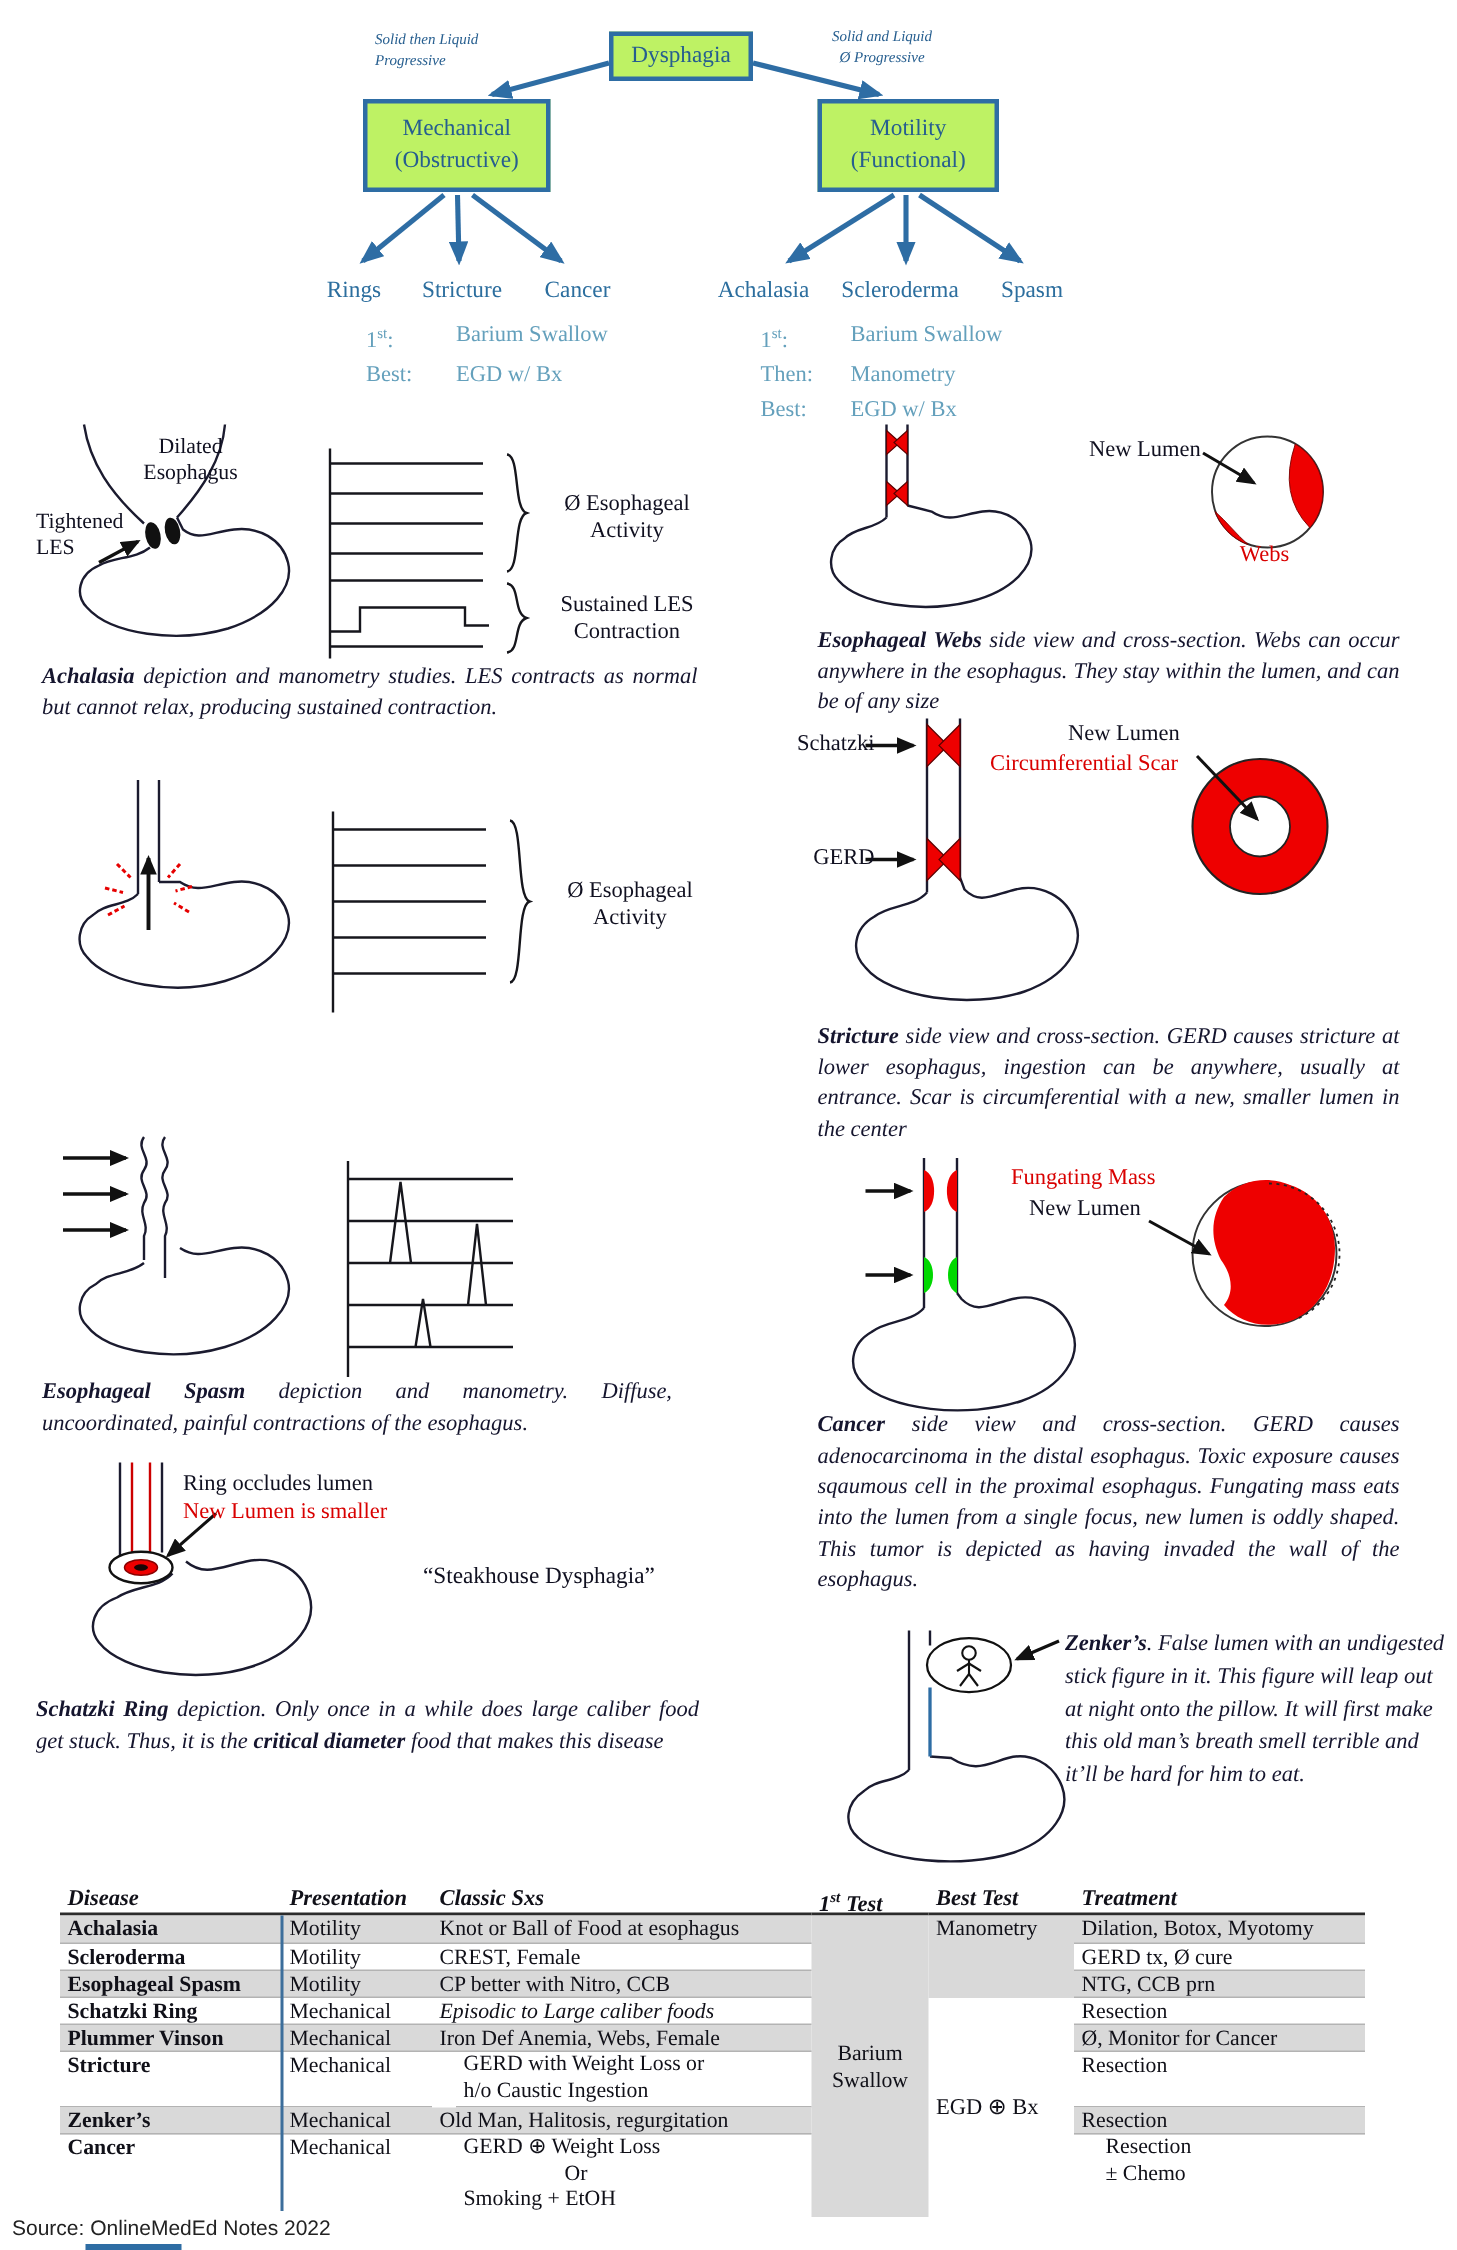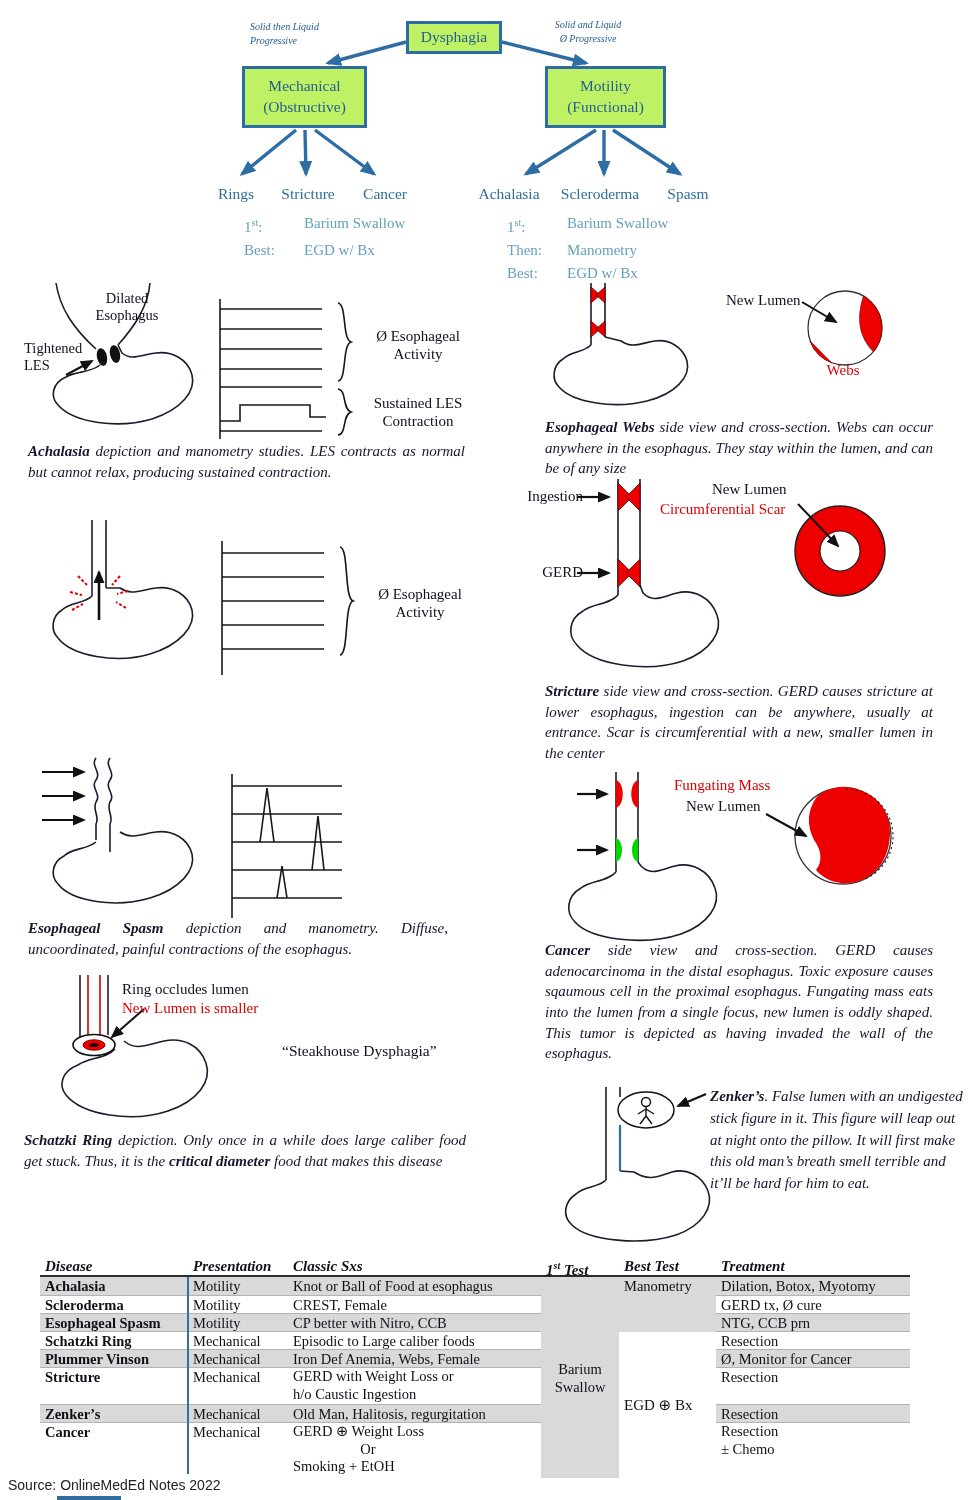--- a/index.html
+++ b/index.html
@@ -22,21 +22,21 @@
   
   #tbl{position:absolute;left:40px;top:1257px;width:870px;display:grid;
        grid-template-columns:148px 100px 253px 78px 97px 194px;
        grid-template-rows:20px 19px 18px 18px 18px 18px 37px 18px 55px;
        font-size:14.5px;color:#101018;}
   #tbl > div{box-sizing:border-box;padding:0 5px;line-height:18px;overflow:hidden;white-space:nowrap;}
   .th{font-weight:bold;font-style:italic;border-bottom:2px solid #2b2b2b;font-size:15px;line-height:19px;}
   .gray{background:#d9d9d9;}
   .bb{border-bottom:1px solid #b3b3b3;}
   .dis{font-weight:bold;}
-  .wrapcell{white-space:normal !important;line-height:17.5px !important;}
+  .wrapcell{white-space:normal !important;line-height:17.5px !important;margin-left:16px;}
   .src{font-family:"Liberation Sans",sans-serif;font-size:14px;color:#222;}
 </style>
 </head>
 <body>
 
 <div id="page">
 
   <svg width="0" height="0" class="abs" aria-hidden="true">
     <defs>
       <marker id="mblk" markerUnits="userSpaceOnUse" markerWidth="13" markerHeight="11" refX="11" refY="5.5" orient="auto">
@@ -267,21 +267,21 @@
       <path d="M75,6 L89,20 L75,34 Z"></path>
         <path d="M97,6 L83,20 L97,34 Z"></path>
       <path d="M75,82 L89,96 L75,110 Z"></path>
         <path d="M97,82 L83,96 L97,110 Z"></path>
     </g>
     <g stroke="#111" stroke-width="2.2">
       <line x1="34" y1="20" x2="66" y2="20" marker-end="url(#mblk)"></line>
       <line x1="34" y1="96" x2="66" y2="96" marker-end="url(#mblk)"></line>
     </g>
   </svg>
-  <div class="abs lbl rt" style="left:505px;top:488px;width:78px;font-size:15px;">Ingestion</div>
+  <div class="abs lbl rt" style="left:505px;top:488px;width:78px;font-size:15px;">Schatzki</div>
   <div class="abs lbl rt" style="left:513px;top:564px;width:70px;font-size:15px;">GERD</div>
   <svg class="abs" style="left:786px;top:500px;" width="108" height="102" viewBox="0 0 108 102">
     <circle cx="54" cy="51" r="45" fill="#ee0000" stroke="#222" stroke-width="1.4"></circle>
     <circle cx="54" cy="51" r="20" fill="#fff" stroke="#222" stroke-width="1.2"></circle>
   </svg>
   <svg class="abs" style="left:700px;top:478px;" width="190" height="100" viewBox="0 0 190 100">
     <line x1="98" y1="26" x2="138" y2="68" stroke="#111" stroke-width="2" marker-end="url(#mblk)"></line>
   </svg>
   <div class="abs lbl" style="left:712px;top:481px;width:84px;font-size:15px;">New Lumen</div>
   <div class="abs lbl red" style="left:660px;top:501px;width:145px;font-size:15px;">Circumferential Scar</div>
@@ -364,21 +364,21 @@
     <div class="bb" style="grid-area:3/3;">CREST, Female</div>
     <div class="bb" style="grid-area:3/6;">GERD tx, Ø cure</div>
 
     <div class="gray bb dis" style="grid-area:4/1;">Esophageal Spasm</div>
     <div class="gray bb" style="grid-area:4/2;">Motility</div>
     <div class="gray bb" style="grid-area:4/3;">CP better with Nitro, CCB</div>
     <div class="gray bb" style="grid-area:4/6;">NTG, CCB prn</div>
 
     <div class="bb dis" style="grid-area:5/1;">Schatzki Ring</div>
     <div class="bb" style="grid-area:5/2;">Mechanical</div>
-    <div class="bb" style="grid-area:5/3;">Episodic to Large caliber foods</div>
+    <div class="bb" style="grid-area:5/3;font-style:italic;">Episodic to Large caliber foods</div>
     <div class="bb" style="grid-area:5/6;">Resection</div>
 
     <div class="gray bb dis" style="grid-area:6/1;">Plummer Vinson</div>
     <div class="gray bb" style="grid-area:6/2;">Mechanical</div>
     <div class="gray bb" style="grid-area:6/3;">Iron Def Anemia, Webs, Female</div>
     <div class="gray bb" style="grid-area:6/6;">Ø, Monitor for Cancer</div>
 
     <div class="bb dis" style="grid-area:7/1;">Stricture</div>
     <div class="bb" style="grid-area:7/2;">Mechanical</div>
     <div class="bb wrapcell" style="grid-area:7/3;">

